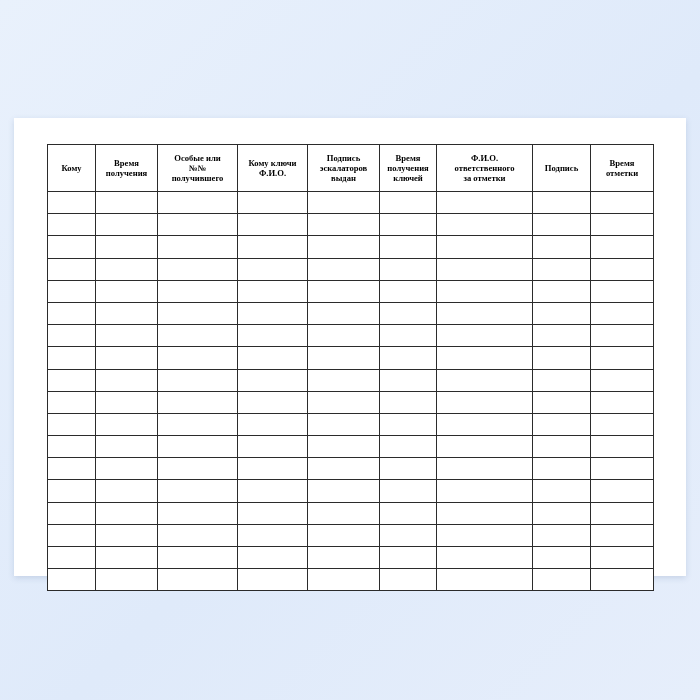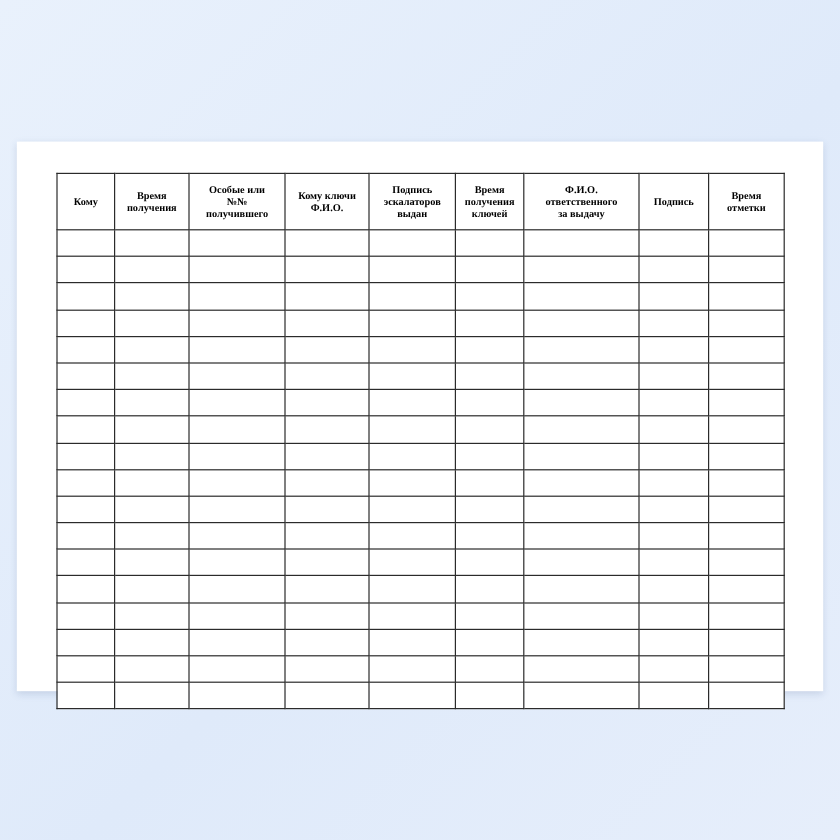--- a/index.html
+++ b/index.html
@@ -105,21 +105,21 @@
                 <span class="hdr-line">выдан</span>
               </th>
               <th>
                 <span class="hdr-line">Время</span>
                 <span class="hdr-line">получения</span>
                 <span class="hdr-line">ключей</span>
               </th>
               <th>
                 <span class="hdr-line">Ф.И.О.</span>
                 <span class="hdr-line">ответственного</span>
-                <span class="hdr-line">за выдачу</span>
+                <span class="hdr-line">за отметки</span>
               </th>
               <th>
                 <span class="hdr-line">Подпись</span>
               </th>
               <th>
                 <span class="hdr-line">Время</span>
                 <span class="hdr-line">отметки</span>
               </th>
             </tr>
         </thead>

